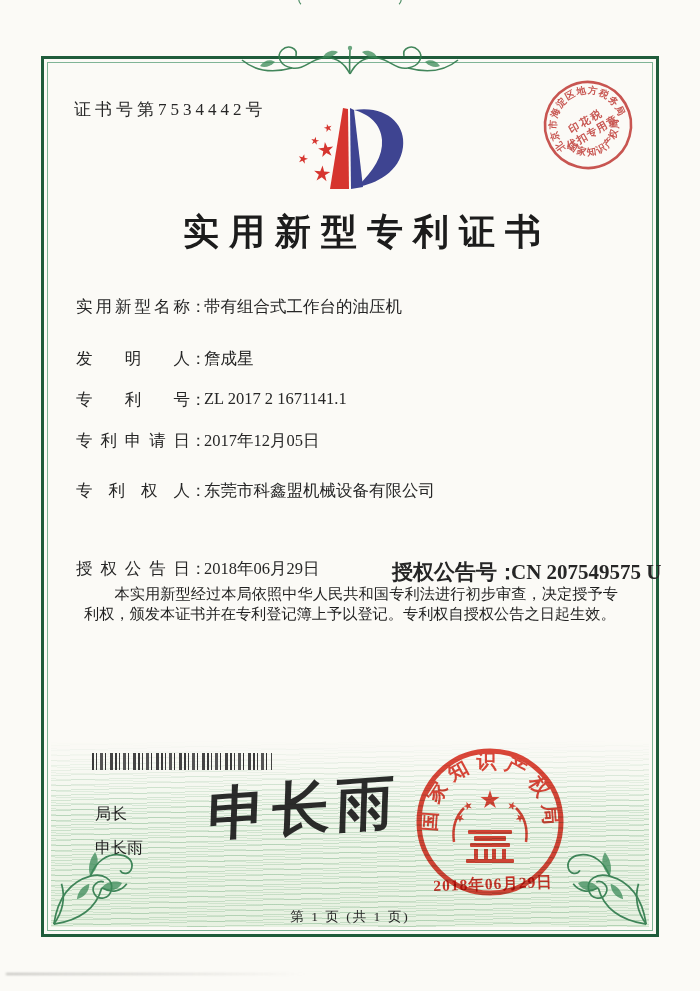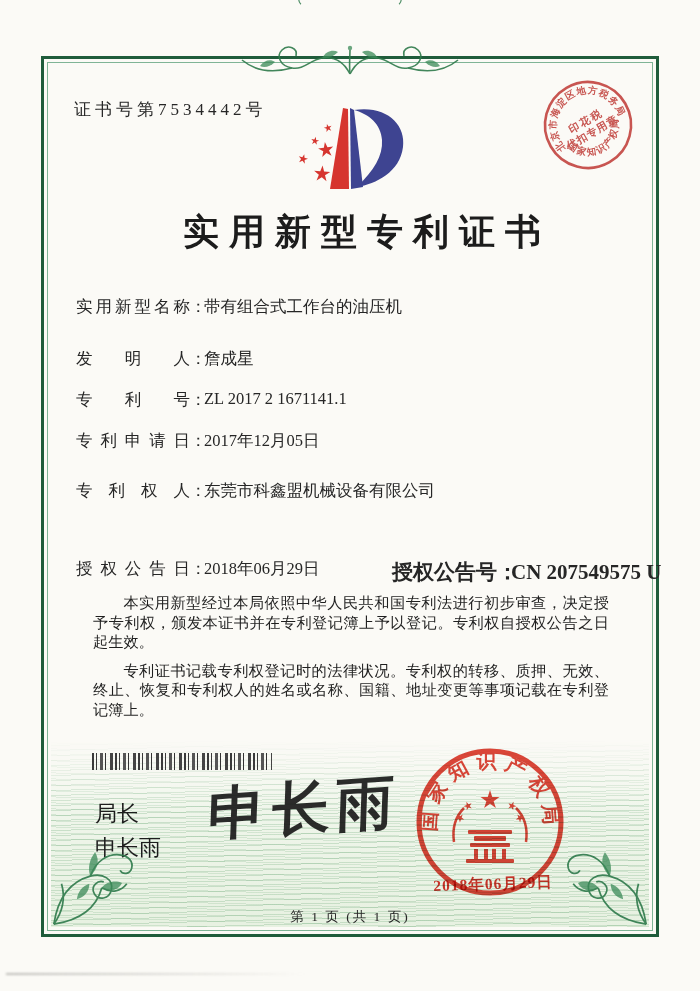--- a/index.html
+++ b/index.html
@@ -34,29 +34,29 @@
   .field{position:absolute;left:76px;font-size:16.5px;white-space:nowrap;}
   .flabel{display:inline-block;width:114px;text-align:justify;text-align-last:justify;}
   .fcolon{display:inline-block;width:14px;}
   .fvalue{display:inline-block;vertical-align:top;}
   .fvalue.wrap{white-space:normal;width:438px;line-height:25px;}
   .grant2{position:absolute;left:392px;font-size:21px;white-space:nowrap;font-weight:bold;}
   .body-text{
     position:absolute;left:84px;top:584px;width:534px;
     font-size:15.2px;line-height:19.6px;text-align:justify;color:#1f1f1f;
   }
-  .body-text p{margin:9px;text-indent:2em;}
+  .body-text p{margin:0;text-indent:2em;}
   .barcode{
     position:absolute;left:92px;top:753px;width:180px;height:17px;
     background:repeating-linear-gradient(90deg,
       #3a3a3a 0 2px,transparent 2px 4px,#3a3a3a 4px 5px,transparent 5px 8px,
       #555 8px 11px,transparent 11px 13px,#333 13px 14px,transparent 14px 18px,
       #444 18px 21px,transparent 21px 23px);
   }
-  .director{position:absolute;left:95px;top:797px;font-size:22px;line-height:34px;
+  .director{position:absolute;left:95px;top:797px;font-size:16px;line-height:34px;
     font-family:"Liberation Sans","DejaVu Sans",sans-serif;color:#1d1d1d;}
   .signature{
     position:absolute;left:208px;top:770px;font-size:58px;font-weight:bold;color:#161616;
     transform:rotate(-4deg) skewX(-6deg);letter-spacing:6px;opacity:.9;
   }
   .seal{position:absolute;left:388px;top:722px;mix-blend-mode:multiply;}
   .seal-date{
     position:absolute;left:408px;top:874px;width:170px;text-align:center;
     font-size:15.5px;font-weight:bold;color:#d9362c;letter-spacing:1px;
     transform:rotate(-2deg);mix-blend-mode:multiply;
@@ -158,21 +158,20 @@
   </div>
   <div class="field" style="top:558px">
     <span class="flabel">授权公告日</span><span class="fcolon">：</span><span class="fvalue">2018年06月29日</span>
   </div>
   <div class="grant2" style="top:558px">
     <span>授权公告号</span><span class="fcolon">：</span><span>CN 207549575 U</span>
   </div>
 
   <div class="body-text">
     <p>本实用新型经过本局依照中华人民共和国专利法进行初步审查，决定授予专利权，颁发本证书并在专利登记簿上予以登记。专利权自授权公告之日起生效。</p>
-    <p>专利证书记载专利权登记时的法律状况。专利权的转移、质押、无效、终止、恢复和专利权人的姓名或名称、国籍、地址变更等事项记载在专利登记簿上。</p>
   </div>
 
   <div class="barcode"></div>
 
   <div class="director">
     <div>局长</div>
     <div>申长雨</div>
   </div>
   <div class="signature">申长雨</div>
 

